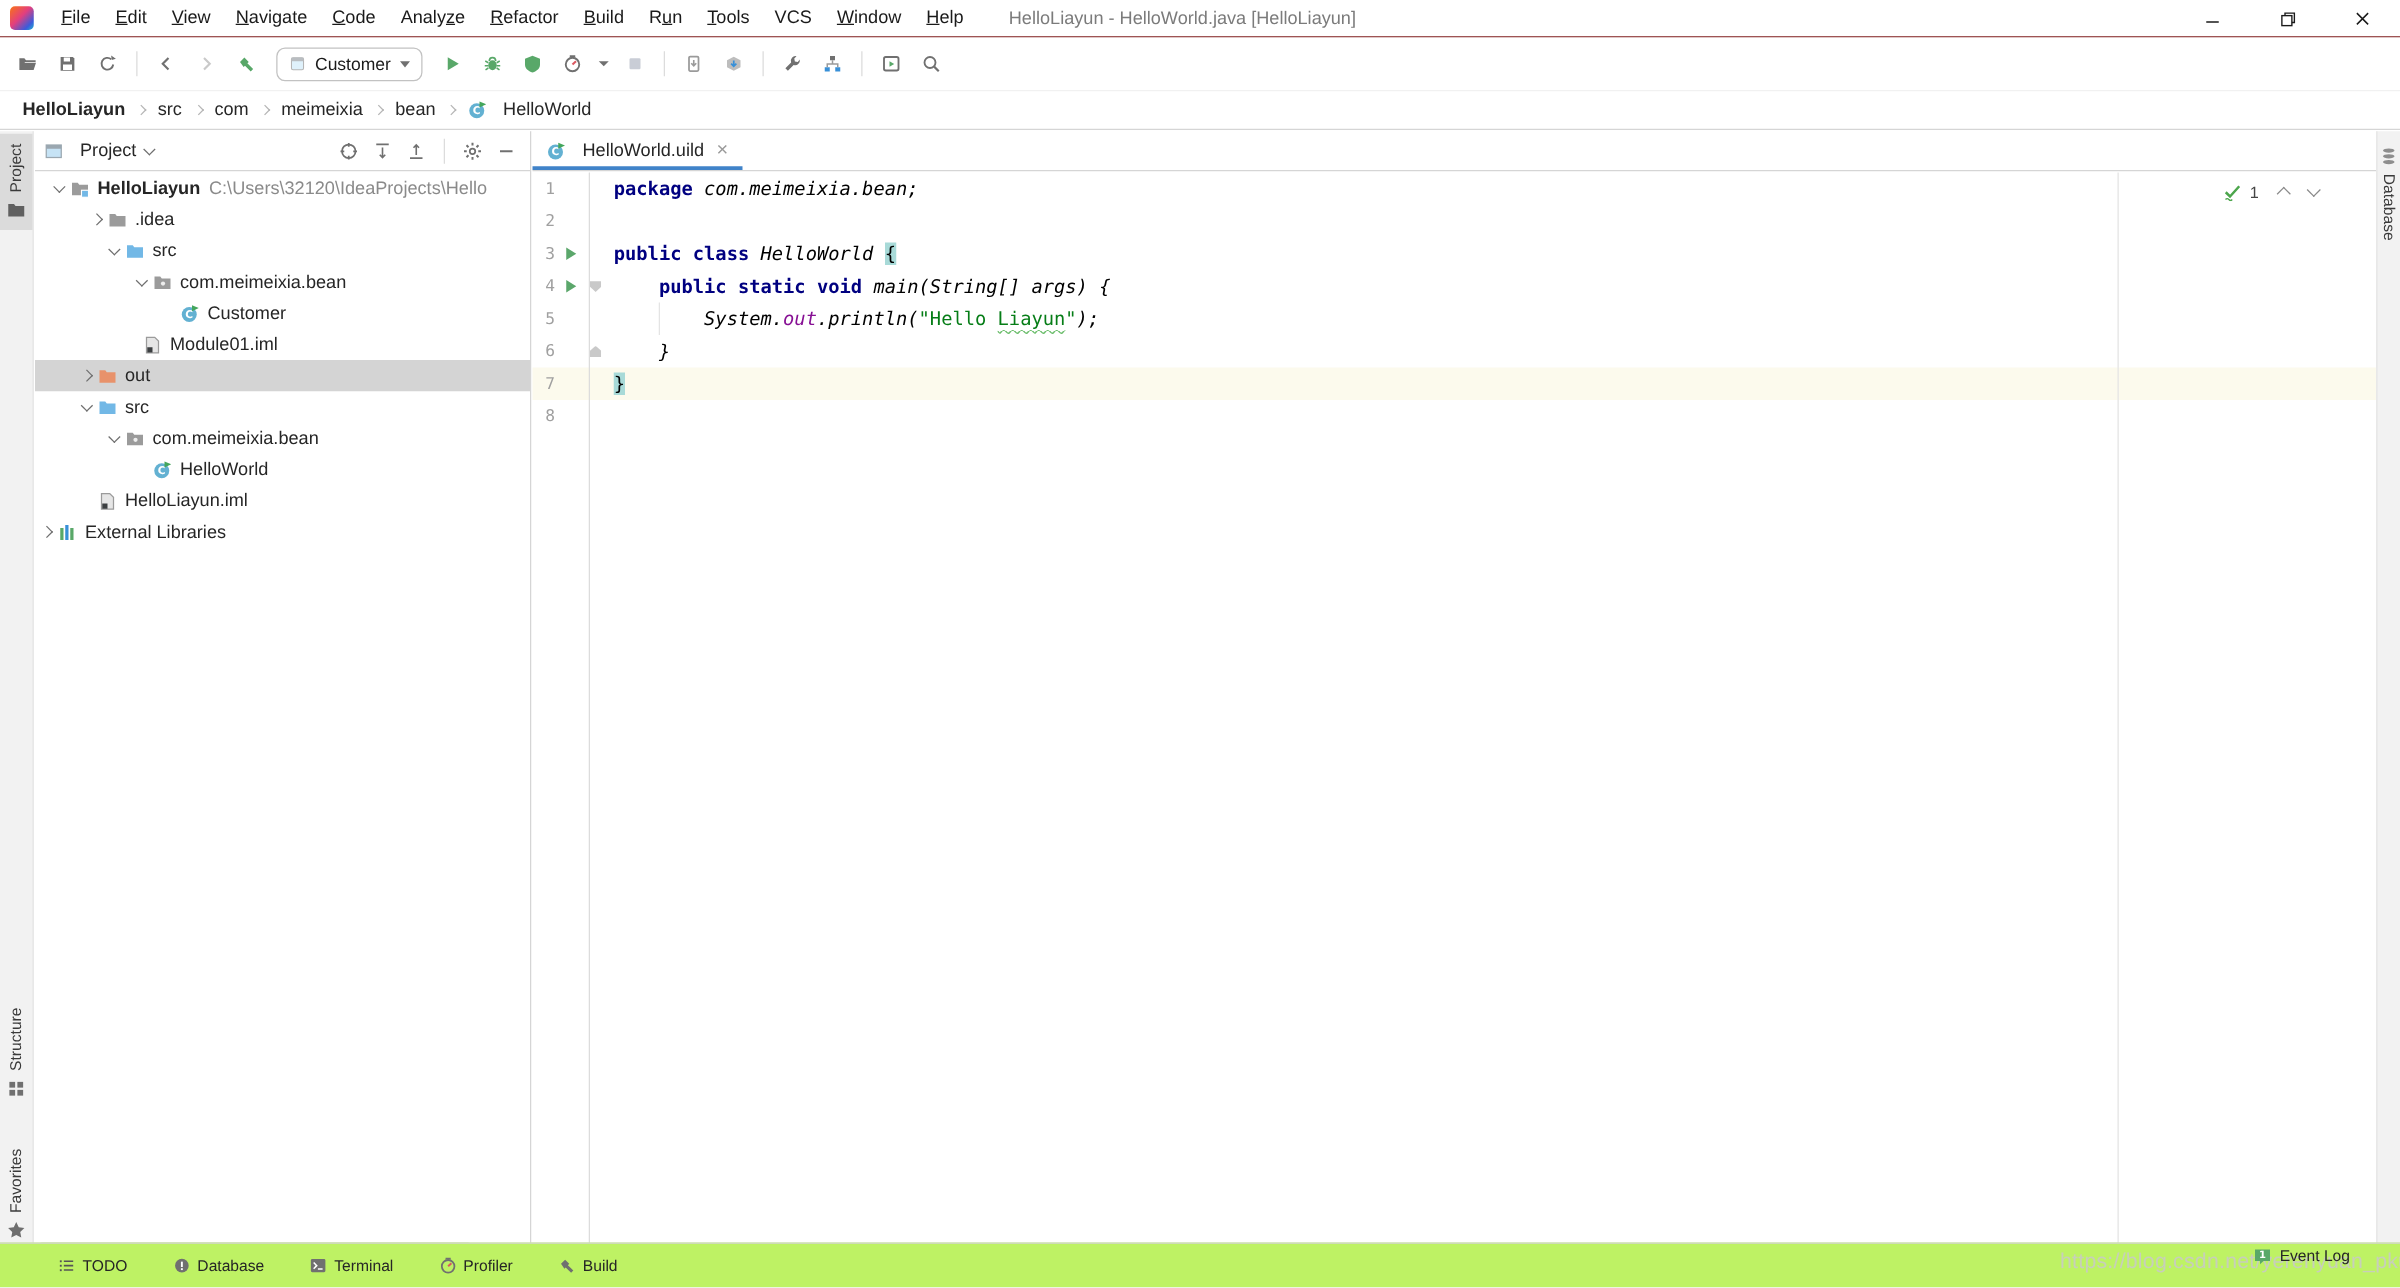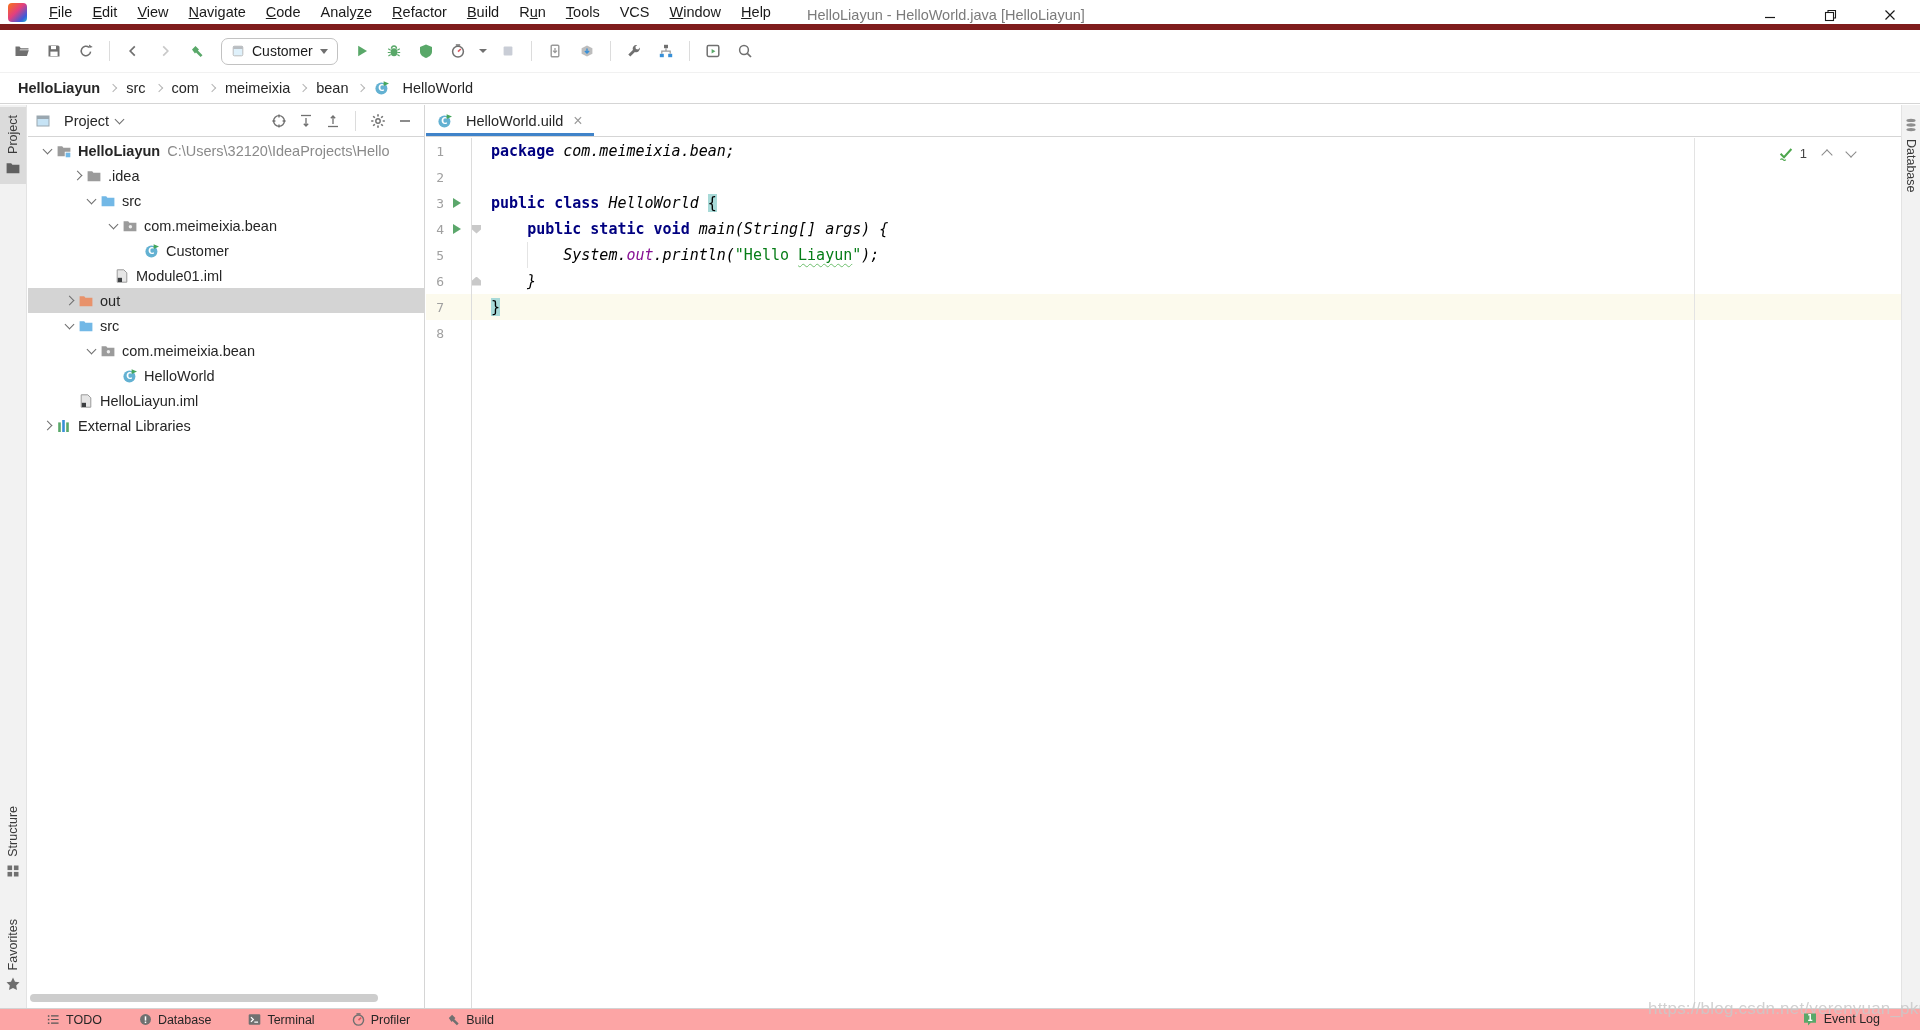--- a/index.html
+++ b/index.html
@@ -4,21 +4,21 @@
 <title>HelloLiayun - HelloWorld.java [HelloLiayun]</title>
 <style>
   html,body{margin:0;padding:0;background:#e9e9e9;}
   *{box-sizing:border-box;}
   #root{position:relative;width:1920px;height:1030px;background:#fff;overflow:hidden;
         font-family:"Liberation Sans",sans-serif;color:#262626;cursor:default;}
   svg{display:block;}
 
   
   .titlebar{position:absolute;left:0;top:0;right:0;height:30px;background:#fff;
-            border-bottom:6px solid #7f1d1d;display:flex;align-items:center;}
+            border-bottom:1px solid #7f1d1d;display:flex;align-items:center;}
   .logo{width:19px;height:19px;margin-left:8px;border-radius:4px;flex:none;
         background:linear-gradient(135deg,#F97316 0%,#E33F7E 45%,#3B5BDB 80%,#22B8CF 100%);}
   #menu{display:flex;margin-left:12px;}
   .menu-item{padding:0 10px;font-size:14.5px;color:#1a1a1a;line-height:29px;}
   .wtitle{position:absolute;left:807px;top:0;line-height:30px;font-size:14.5px;color:#7B7B7B;}
   .wbtns{position:absolute;right:0;top:0;height:30px;display:flex;}
   .wbtn{width:60px;height:30px;display:flex;align-items:center;justify-content:center;}
 
   
   .toolbar{position:absolute;left:0;top:30px;right:0;height:42px;background:#fff;
@@ -98,21 +98,21 @@
   .c-brh{background:#A8DAD8;}
   .margin-guide{position:absolute;left:1268px;top:33px;bottom:0;width:1px;background:#E3E3E3;}
   .indent-guide{position:absolute;left:101px;top:137px;height:26px;width:1px;background:#E4E4E4;}
   .inspect{position:absolute;top:40px;right:46px;display:flex;align-items:center;gap:6px;}
   .icount{font-size:13px;color:#454545;}
   .ichev{width:8px;height:8px;border-right:1.6px solid #8A8A8A;border-bottom:1.6px solid #8A8A8A;display:inline-block;}
   .ichev.up{transform:rotate(-135deg);margin:4px 0 0 10px;}
   .ichev.dn{transform:rotate(45deg);margin:-2px 0 0 10px;}
 
   
-  .statusbar{position:absolute;left:0;right:0;bottom:0;height:22px;background:#fca5a5;
+  .statusbar{position:absolute;left:0;right:0;bottom:0;height:36px;background:#bef264;
              border-top:1px solid #D3D3D3;display:flex;align-items:center;font-size:12.5px;color:#262626;}
   .sb-items{display:flex;gap:36px;margin-left:46px;}
   .sb-item{display:flex;align-items:center;gap:5px;}
   .eventlog{position:absolute;right:40px;top:2px;display:flex;align-items:center;gap:6px;z-index:5;}
   .watermark{position:absolute;left:1648px;top:999px;font-size:17px;color:#C9C9C9;opacity:.85;
              letter-spacing:.2px;z-index:3;}
 </style>
 </head>
 <body>
 
@@ -513,21 +513,21 @@
           <div class="trow" style="padding-left: 32px;">
             <span class="tchev"></span>
             <span class="ticon16">
               <svg width="16" height="16" viewBox="0 0 16 16" xmlns="http://www.w3.org/2000/svg">
                 <path d="M3.2 1.8h6.6l3 3v9.4H3.2z" fill="#E6E6E6" stroke="#9B9B9B" stroke-width="1"></path>
                 <rect x="3.8" y="9.8" width="4.2" height="4.2" fill="#3C3F41"></rect>
               </svg>
             </span>
             <span class="tlabel">HelloLiayun.iml</span>
           </div>
-          <div class="trow" style="padding-left: 10px;">
+          <div class="trow" style="">
             <span class="tchev">
               <span class="chev r"></span>
             </span>
             <span class="ticon16">
               <svg width="16" height="16" viewBox="0 0 16 16" xmlns="http://www.w3.org/2000/svg">
                 <rect x="2.2" y="4.4" width="2.6" height="9.6" fill="#59A869"></rect>
                 <rect x="6.2" y="2" width="2.6" height="12" fill="#3890D8"></rect>
                 <rect x="10.2" y="4.4" width="2.6" height="9.6" fill="#59A869"></rect>
               </svg>
             </span>

